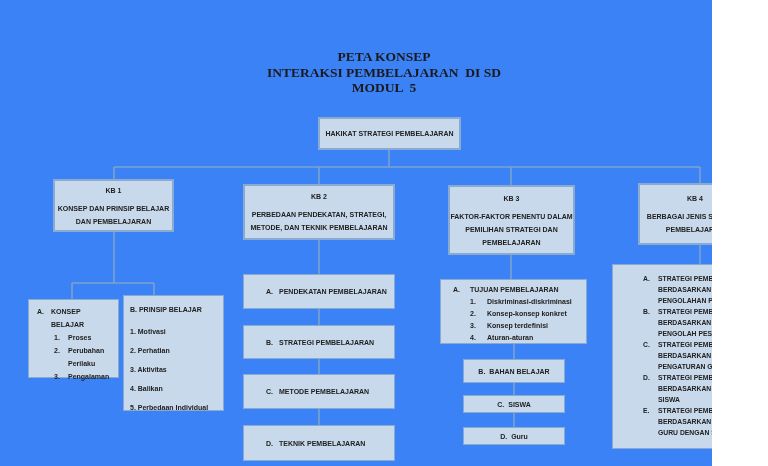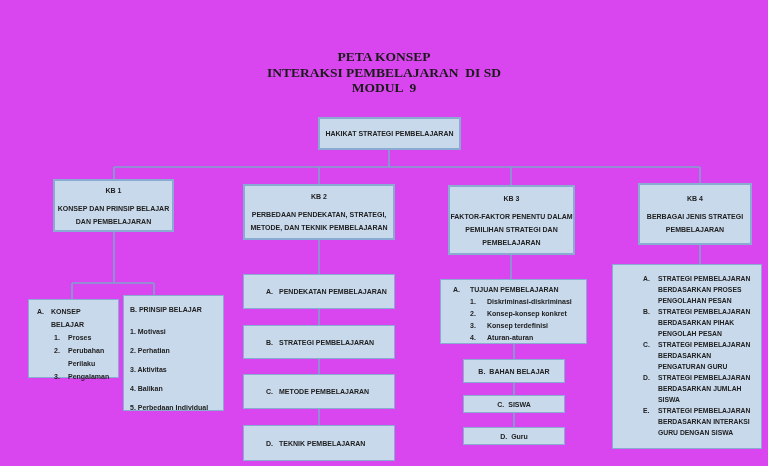--- a/index.html
+++ b/index.html
@@ -1,19 +1,19 @@
 <!DOCTYPE html>
 <html><head>
 <meta charset="utf-8">
 <style>
   html,body{margin:0;padding:0;background:#ffffff;}
   .canvas{
     position:relative;
-    width:768px;height:466px;
-    background:#d946ef;
+    width:712px;height:466px;
+    background:#3b82f6;
     overflow:hidden;
     font-family:"Liberation Sans",sans-serif;
   }
   .connectors{position:absolute;left:0;top:0;z-index:0;}
   .title-block{
     position:absolute;left:0;top:49px;width:768px;
     text-align:center;z-index:1;
     font-family:"Liberation Serif",serif;
     font-weight:bold;font-size:13.5px;line-height:15.5px;
     color:#1a1a1a;white-space:pre-wrap;
@@ -70,21 +70,21 @@
       M319 308 L319 325
       M319 358 L319 374
       M319 408 L319 425
       M511 254 L511 279
       M514 343 L514 359
       M514 382 L514 395
       M514 412 L514 427
       M700 244 L700 264"></path>
   </svg>
 
-  <div class="title-block"><span>PETA KONSEP</span><br><span>INTERAKSI PEMBELAJARAN  DI SD</span><br><span>MODUL  9</span></div>
+  <div class="title-block"><span>PETA KONSEP</span><br><span>INTERAKSI PEMBELAJARAN  DI SD</span><br><span>MODUL  5</span></div>
 
   <div class="box hdr root" style="left:318px;top:117px;width:143px;height:33px;">
     <div>HAKIKAT STRATEGI PEMBELAJARAN</div>
   </div>
 
   <div class="box hdr" style="left:53px;top:179px;width:121px;height:53px;">
     <div class="kbid">KB 1</div>
     <div>KONSEP DAN PRINSIP BELAJAR DAN PEMBELAJARAN</div>
   </div>
 

